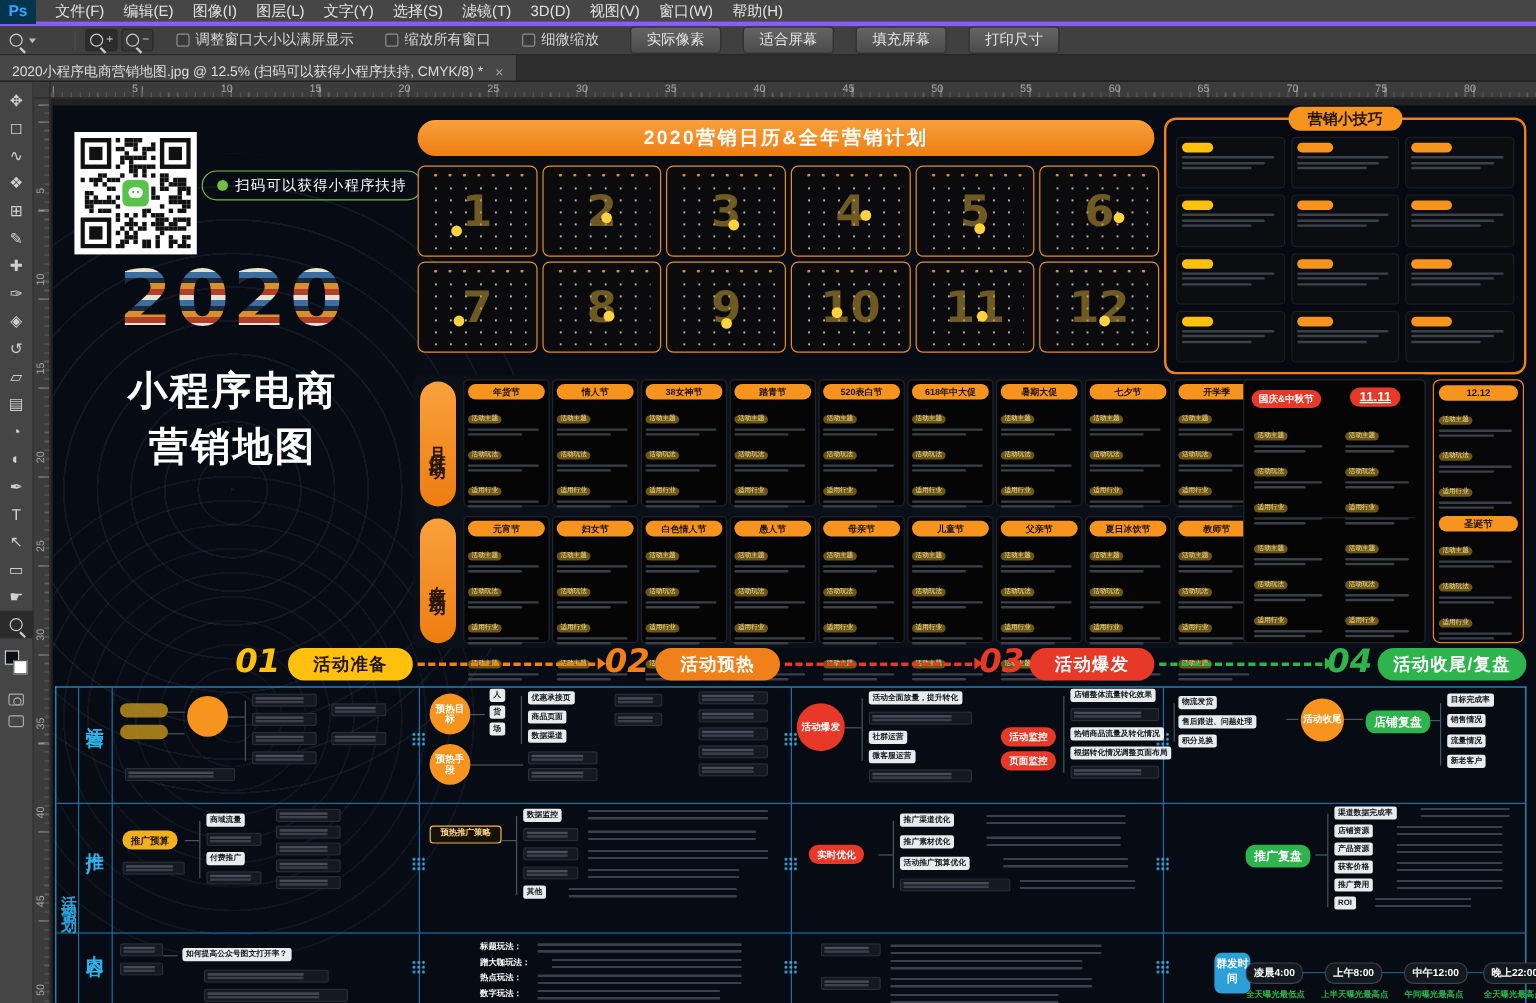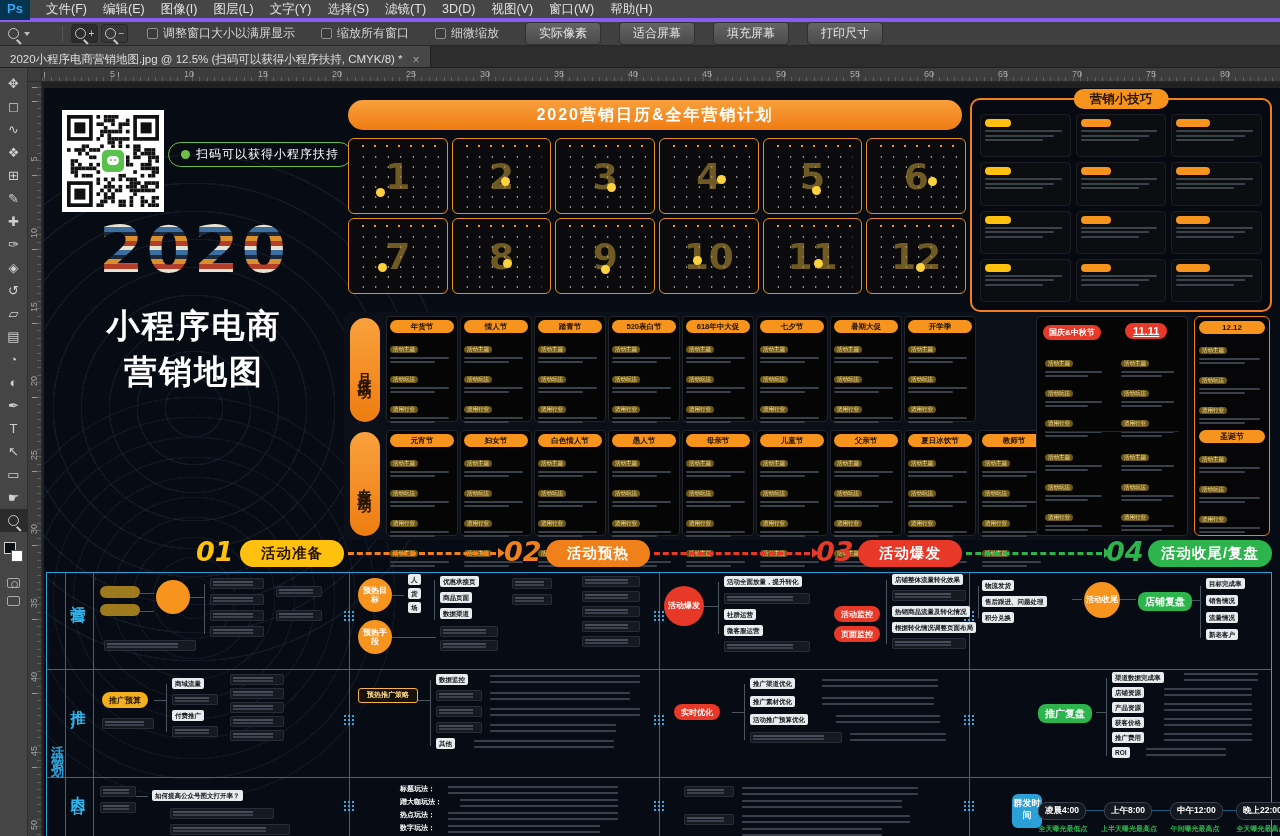--- a/index.html
+++ b/index.html
@@ -719,20 +719,27 @@
             <div class="sgroup"><span class="stag">活动主题</span><div class="sbar b1"></div><div class="sbar b2"></div></div>
           </div>
           <div class="mcard">
             <div class="mhead">情人节</div>
             <div class="sgroup"><span class="stag">活动主题</span><div class="sbar b1"></div><div class="sbar b2"></div></div>
             <div class="sgroup"><span class="stag">活动玩法</span><div class="sbar b1"></div><div class="sbar b2"></div></div>
             <div class="sgroup"><span class="stag">适用行业</span><div class="sbar b1"></div><div class="sbar b2"></div></div>
             <div class="sgroup"><span class="stag">活动主题</span><div class="sbar b1"></div><div class="sbar b2"></div></div>
           </div>
           <div class="mcard">
+            <div class="mhead">38女神节</div>
+            <div class="sgroup"><span class="stag">活动主题</span><div class="sbar b1"></div><div class="sbar b2"></div></div>
+            <div class="sgroup"><span class="stag">活动玩法</span><div class="sbar b1"></div><div class="sbar b2"></div></div>
+            <div class="sgroup"><span class="stag">适用行业</span><div class="sbar b1"></div><div class="sbar b2"></div></div>
+            <div class="sgroup"><span class="stag">活动主题</span><div class="sbar b1"></div><div class="sbar b2"></div></div>
+          </div>
+          <div class="mcard">
             <div class="mhead">踏青节</div>
             <div class="sgroup"><span class="stag">活动主题</span><div class="sbar b1"></div><div class="sbar b2"></div></div>
             <div class="sgroup"><span class="stag">活动玩法</span><div class="sbar b1"></div><div class="sbar b2"></div></div>
             <div class="sgroup"><span class="stag">适用行业</span><div class="sbar b1"></div><div class="sbar b2"></div></div>
             <div class="sgroup"><span class="stag">活动主题</span><div class="sbar b1"></div><div class="sbar b2"></div></div>
           </div>
           <div class="mcard">
             <div class="mhead">520表白节</div>
             <div class="sgroup"><span class="stag">活动主题</span><div class="sbar b1"></div><div class="sbar b2"></div></div>
             <div class="sgroup"><span class="stag">活动玩法</span><div class="sbar b1"></div><div class="sbar b2"></div></div>
@@ -740,28 +747,28 @@
             <div class="sgroup"><span class="stag">活动主题</span><div class="sbar b1"></div><div class="sbar b2"></div></div>
           </div>
           <div class="mcard">
             <div class="mhead">618年中大促</div>
             <div class="sgroup"><span class="stag">活动主题</span><div class="sbar b1"></div><div class="sbar b2"></div></div>
             <div class="sgroup"><span class="stag">活动玩法</span><div class="sbar b1"></div><div class="sbar b2"></div></div>
             <div class="sgroup"><span class="stag">适用行业</span><div class="sbar b1"></div><div class="sbar b2"></div></div>
             <div class="sgroup"><span class="stag">活动主题</span><div class="sbar b1"></div><div class="sbar b2"></div></div>
           </div>
           <div class="mcard">
+            <div class="mhead">暑期大促</div>
+            <div class="sgroup"><span class="stag">活动主题</span><div class="sbar b1"></div><div class="sbar b2"></div></div>
+            <div class="sgroup"><span class="stag">活动玩法</span><div class="sbar b1"></div><div class="sbar b2"></div></div>
+            <div class="sgroup"><span class="stag">适用行业</span><div class="sbar b1"></div><div class="sbar b2"></div></div>
+            <div class="sgroup"><span class="stag">活动主题</span><div class="sbar b1"></div><div class="sbar b2"></div></div>
+          </div>
+          <div class="mcard">
             <div class="mhead">七夕节</div>
-            <div class="sgroup"><span class="stag">活动主题</span><div class="sbar b1"></div><div class="sbar b2"></div></div>
-            <div class="sgroup"><span class="stag">活动玩法</span><div class="sbar b1"></div><div class="sbar b2"></div></div>
-            <div class="sgroup"><span class="stag">适用行业</span><div class="sbar b1"></div><div class="sbar b2"></div></div>
-            <div class="sgroup"><span class="stag">活动主题</span><div class="sbar b1"></div><div class="sbar b2"></div></div>
-          </div>
-          <div class="mcard">
-            <div class="mhead">暑期大促</div>
             <div class="sgroup"><span class="stag">活动主题</span><div class="sbar b1"></div><div class="sbar b2"></div></div>
             <div class="sgroup"><span class="stag">活动玩法</span><div class="sbar b1"></div><div class="sbar b2"></div></div>
             <div class="sgroup"><span class="stag">适用行业</span><div class="sbar b1"></div><div class="sbar b2"></div></div>
             <div class="sgroup"><span class="stag">活动主题</span><div class="sbar b1"></div><div class="sbar b2"></div></div>
           </div>
           <div class="mcard">
             <div class="mhead">开学季</div>
             <div class="sgroup"><span class="stag">活动主题</span><div class="sbar b1"></div><div class="sbar b2"></div></div>
             <div class="sgroup"><span class="stag">活动玩法</span><div class="sbar b1"></div><div class="sbar b2"></div></div>
             <div class="sgroup"><span class="stag">适用行业</span><div class="sbar b1"></div><div class="sbar b2"></div></div>

